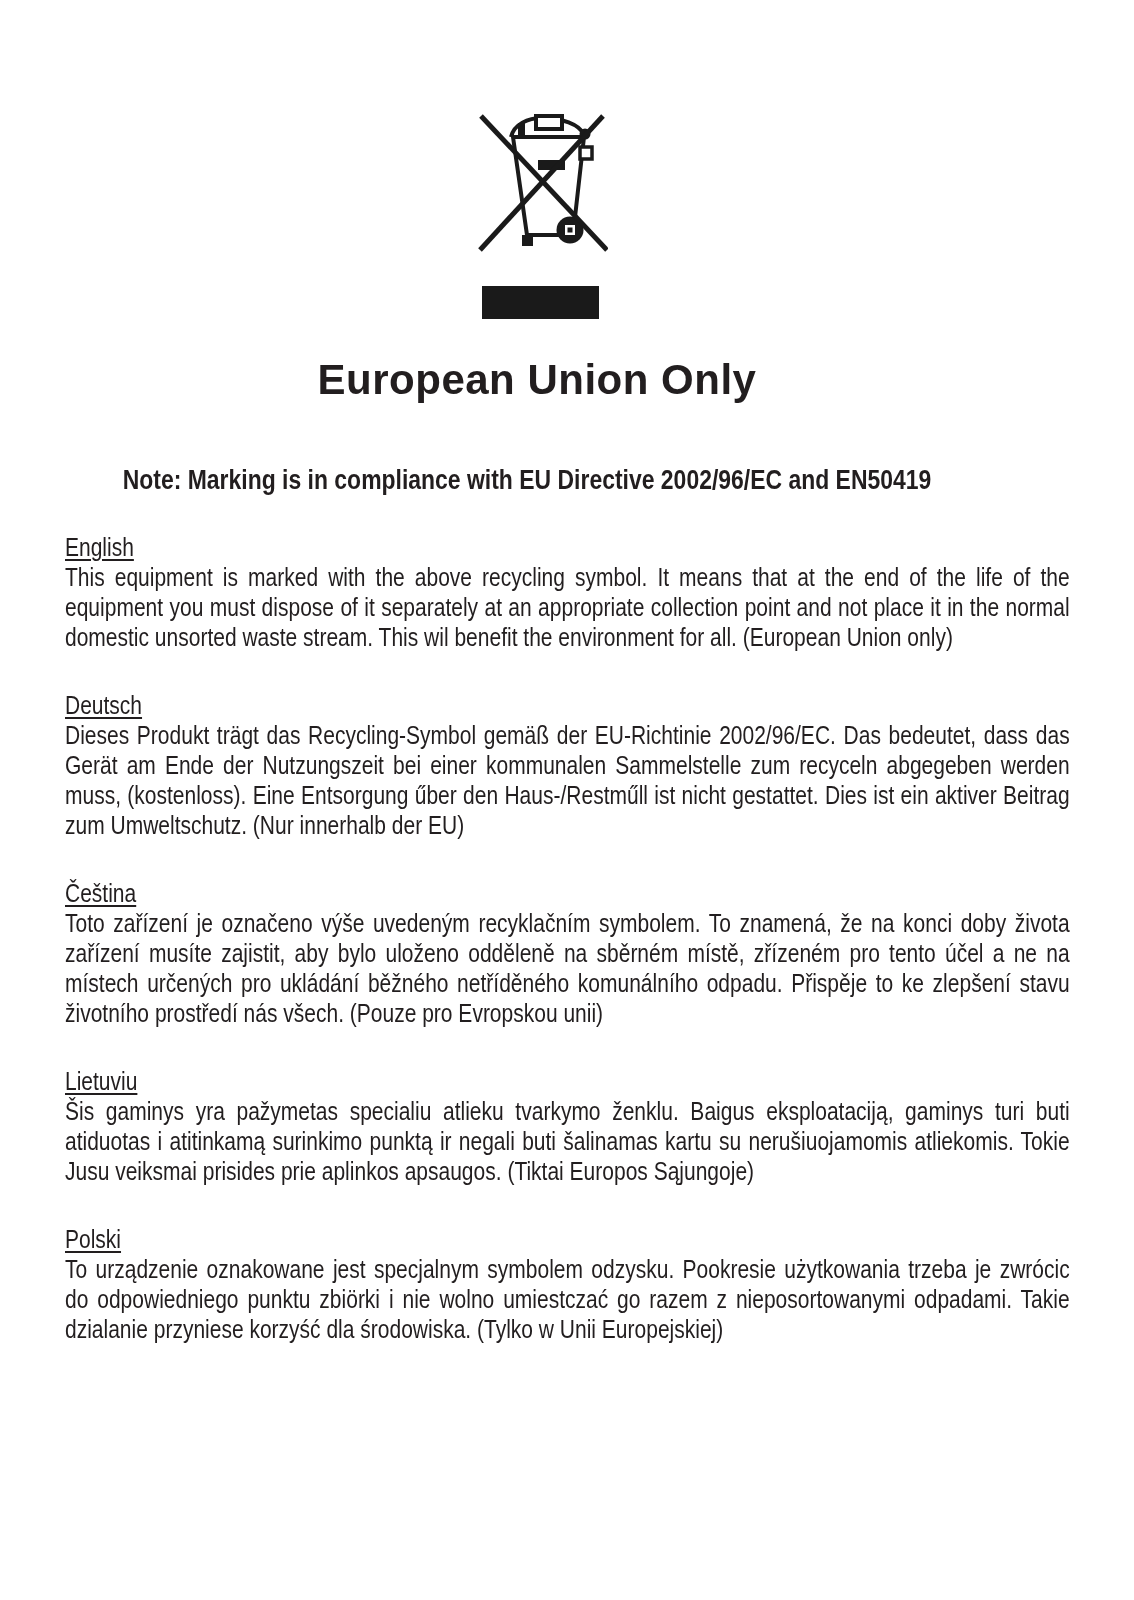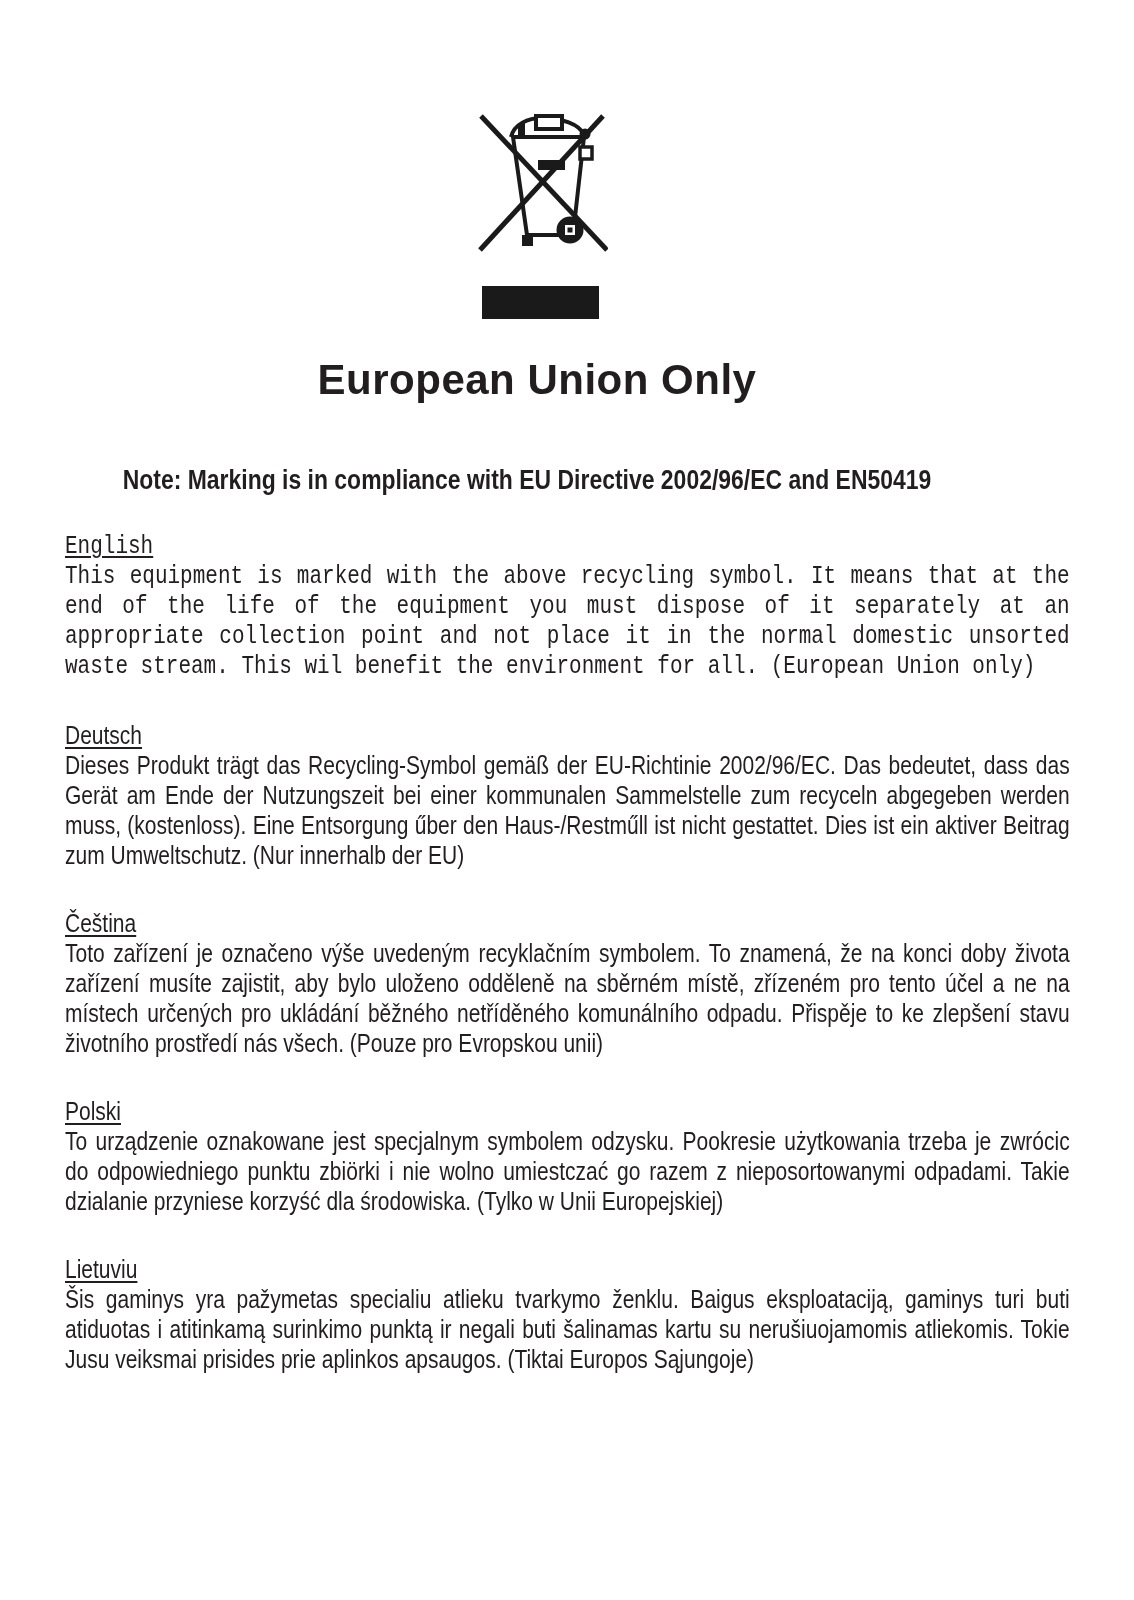--- a/index.html
+++ b/index.html
@@ -42,21 +42,21 @@
     font-weight: bold;
     line-height: 32px;
     white-space: nowrap;
     transform: translateX(-40px) scaleX(0.85);
   }
 
   .lang {
     margin: 0 0 38px 65px;
     width: 1005px;
   }
-  .lang:first-of-type { margin-top: 36px; font-family: Liberation Mono, monospace; }
+  .lang:first-of-type { margin-top: 36px; }
   .lang-h {
     font-size: 25px;
     line-height: 30px;
     text-decoration: underline;
     text-decoration-thickness: 2px;
     text-underline-offset: 3px;
     transform: scaleX(0.84);
     transform-origin: 0 50%;
     width: 1196px;
   }
@@ -117,22 +117,22 @@
     <div class="lang-h">Deutsch</div>
     <p class="lang-p">Dieses Produkt trägt das Recycling-Symbol gemäß der EU-Richtinie 2002/96/EC. Das bedeutet, dass das Gerät am Ende der Nutzungszeit bei einer kommunalen Sammelstelle zum recyceln abgegeben werden muss, (kostenloss). Eine Entsorgung űber den Haus-/Restműll ist nicht gestattet. Dies ist ein aktiver Beitrag zum Umweltschutz. (Nur innerhalb der EU)</p>
   </section>
 
   <section class="lang">
     <div class="lang-h">Čeština</div>
     <p class="lang-p">Toto zařízení je označeno výše uvedeným recyklačním symbolem. To znamená, že na konci doby života zařízení musíte zajistit, aby bylo uloženo odděleně na sběrném místě, zřízeném pro tento účel a ne na místech určených pro ukládání běžného netříděného komunálního odpadu. Přispěje to ke zlepšení stavu životního prostředí nás všech. (Pouze pro Evropskou unii)</p>
   </section>
 
   <section class="lang">
-    <div class="lang-h">Polski</div>
-    <p class="lang-p">To urządzenie oznakowane jest specjalnym symbolem odzysku. Pookresie użytkowania trzeba je zwrócic do odpowiedniego punktu zbiörki i nie wolno umiestczać go razem z nieposortowanymi odpadami. Takie dzialanie przyniese korzyść dla środowiska. (Tylko w Unii Europejskiej)</p>
+    <div class="lang-h">Lietuviu</div>
+    <p class="lang-p">Šis gaminys yra pažymetas specialiu atlieku tvarkymo ženklu. Baigus eksploataciją, gaminys turi buti atiduotas i atitinkamą surinkimo punktą ir negali buti šalinamas kartu su nerušiuojamomis atliekomis. Tokie Jusu veiksmai prisides prie aplinkos apsaugos. (Tiktai Europos Sąjungoje)</p>
   </section>
 
   <section class="lang">
-    <div class="lang-h">Lietuviu</div>
-    <p class="lang-p">Šis gaminys yra pažymetas specialiu atlieku tvarkymo ženklu. Baigus eksploataciją, gaminys turi buti atiduotas i atitinkamą surinkimo punktą ir negali buti šalinamas kartu su nerušiuojamomis atliekomis. Tokie Jusu veiksmai prisides prie aplinkos apsaugos. (Tiktai Europos Sąjungoje)</p>
+    <div class="lang-h">Polski</div>
+    <p class="lang-p">To urządzenie oznakowane jest specjalnym symbolem odzysku. Pookresie użytkowania trzeba je zwrócic do odpowiedniego punktu zbiörki i nie wolno umiestczać go razem z nieposortowanymi odpadami. Takie dzialanie przyniese korzyść dla środowiska. (Tylko w Unii Europejskiej)</p>
   </section>
 
 </div>
 
 </body></html>

